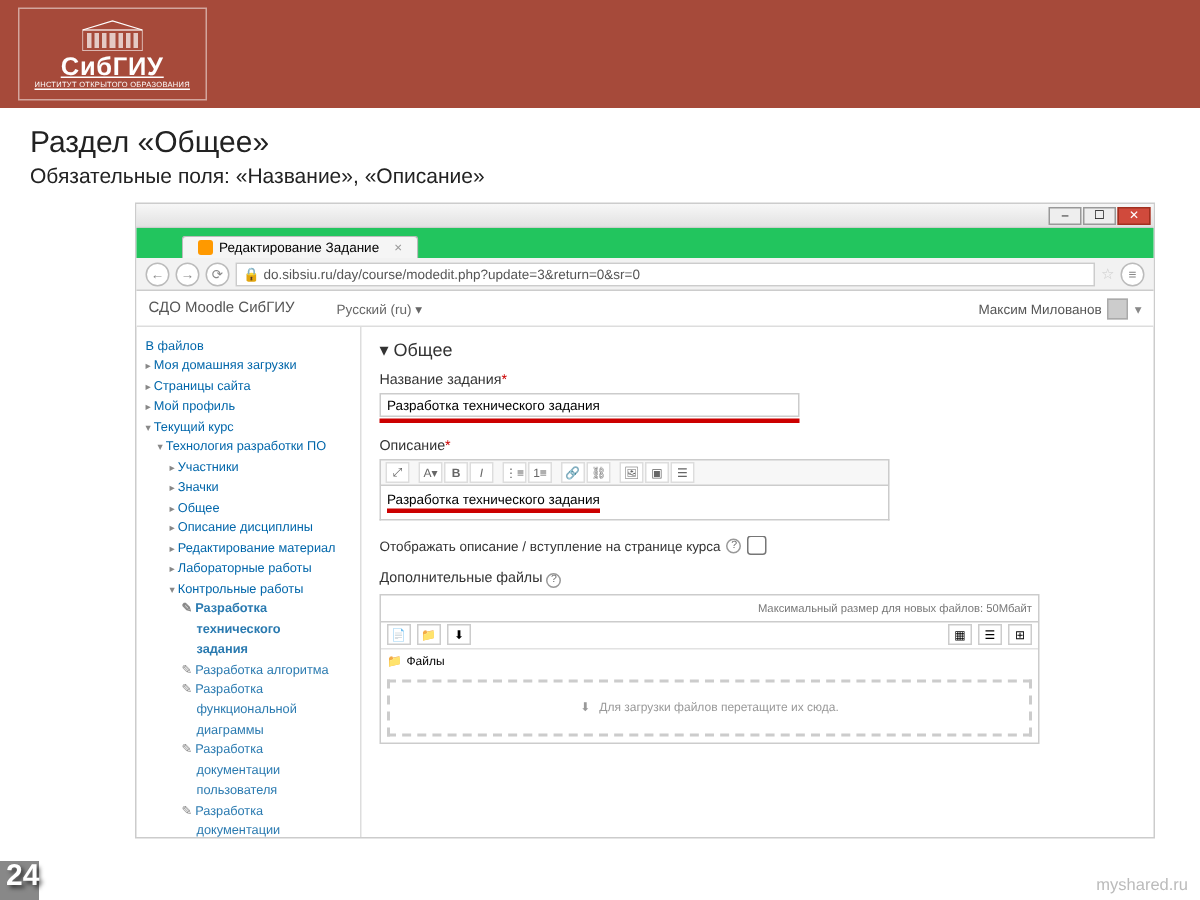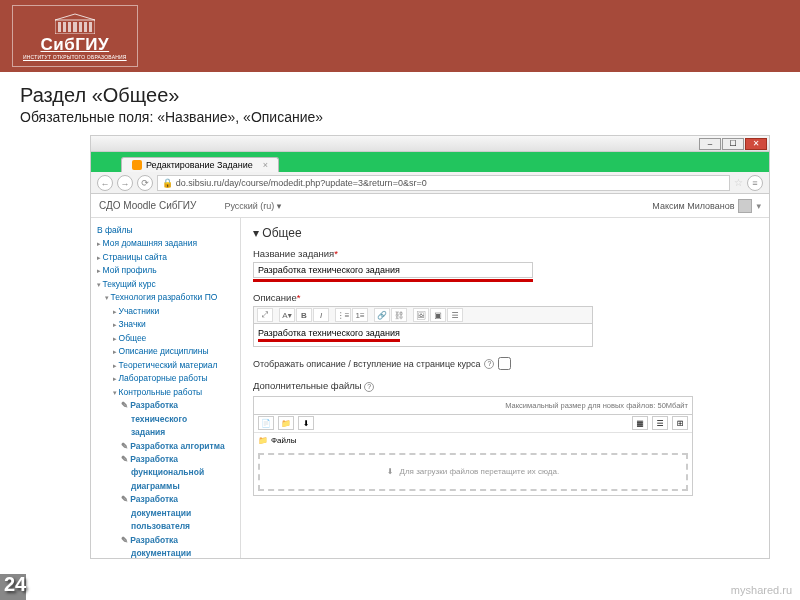--- a/index.html
+++ b/index.html
@@ -34,21 +34,21 @@
 .site-left { display: flex; align-items: center; gap: 28px; }
 .user-block { display: flex; align-items: center; gap: 4px; font-size: 9px; color: #555; }
 .avatar { width: 14px; height: 14px; background: #ccc; border: 1px solid #aaa; }
 
 .moodle-body { display: flex; height: 340px; }
 .sidebar { width: 150px; border-right: 1px solid #ddd; padding: 6px 4px; font-size: 8.5px; overflow: hidden; }
 .nav-item { color: #0066aa; padding: 1px 0 1px 10px; line-height: 1.35; cursor: pointer; }
 .nav-item.l1 { padding-left: 2px; }
 .nav-item.l2 { padding-left: 10px; }
 .nav-item.l3 { padding-left: 18px; }
-.nav-item.l4 { padding-left: 26px; font-weight: bold; }
+.nav-item.l4 { padding-left: 26px; }
 .nav-item.bold { font-weight: bold; }
 .nav-item .caret { color: #888; margin-right: 2px; font-size: 7px; }
 .task-link { color: #2a7ab0; }
 .task-link .ticon { color: #888; margin-right: 2px; }
 
 .form-area { flex: 1; padding: 8px 12px; font-size: 9px; overflow: hidden; }
 .form-section { font-size: 12px; color: #333; margin-bottom: 8px; }
 .form-row { margin-bottom: 10px; }
 .form-label { font-size: 9.5px; color: #333; margin-bottom: 3px; }
 .req { color: #c00; }
@@ -127,31 +127,31 @@
     </div>
     <div class="user-block">
       <span>Максим Милованов</span>
       <span class="avatar"></span>
       <span style="color:#888">▾</span>
     </div>
   </div>
 
   <div class="moodle-body">
     <div class="sidebar">
-      <div class="nav-item l1">В файлы</div>
-      <div class="nav-item l1"><span class="caret">▸</span><span>Моя домашняя задания</span></div>
+      <div class="nav-item l1">В файлов</div>
+      <div class="nav-item l1"><span class="caret">▸</span><span>Моя домашняя загрузки</span></div>
       <div class="nav-item l1"><span class="caret">▸</span><span>Страницы сайта</span></div>
       <div class="nav-item l1"><span class="caret">▸</span><span>Мой профиль</span></div>
       <div class="nav-item l1"><span class="caret">▾</span><span>Текущий курс</span></div>
       <div class="nav-item l2"><span class="caret">▾</span><span>Технология разработки ПО</span></div>
       <div class="nav-item l3"><span class="caret">▸</span><span>Участники</span></div>
       <div class="nav-item l3"><span class="caret">▸</span><span>Значки</span></div>
       <div class="nav-item l3"><span class="caret">▸</span><span>Общее</span></div>
       <div class="nav-item l3"><span class="caret">▸</span><span>Описание дисциплины</span></div>
-      <div class="nav-item l3"><span class="caret">▸</span><span>Теоретический материал</span></div>
+      <div class="nav-item l3"><span class="caret">▸</span><span>Редактирование материал</span></div>
       <div class="nav-item l3"><span class="caret">▸</span><span>Лабораторные работы</span></div>
       <div class="nav-item l3"><span class="caret">▾</span><span>Контрольные работы</span></div>
       <div class="nav-item l4 bold task-link"><span class="ticon">✎</span><span>Разработка</span></div>
       <div class="nav-item l4 bold task-link" style="padding-left:36px"><span>технического</span></div>
       <div class="nav-item l4 bold task-link" style="padding-left:36px"><span>задания</span></div>
       <div class="nav-item l4 task-link"><span class="ticon">✎</span><span>Разработка алгоритма</span></div>
       <div class="nav-item l4 task-link"><span class="ticon">✎</span><span>Разработка</span></div>
       <div class="nav-item l4 task-link" style="padding-left:36px"><span>функциональной</span></div>
       <div class="nav-item l4 task-link" style="padding-left:36px"><span>диаграммы</span></div>
       <div class="nav-item l4 task-link"><span class="ticon">✎</span><span>Разработка</span></div>

